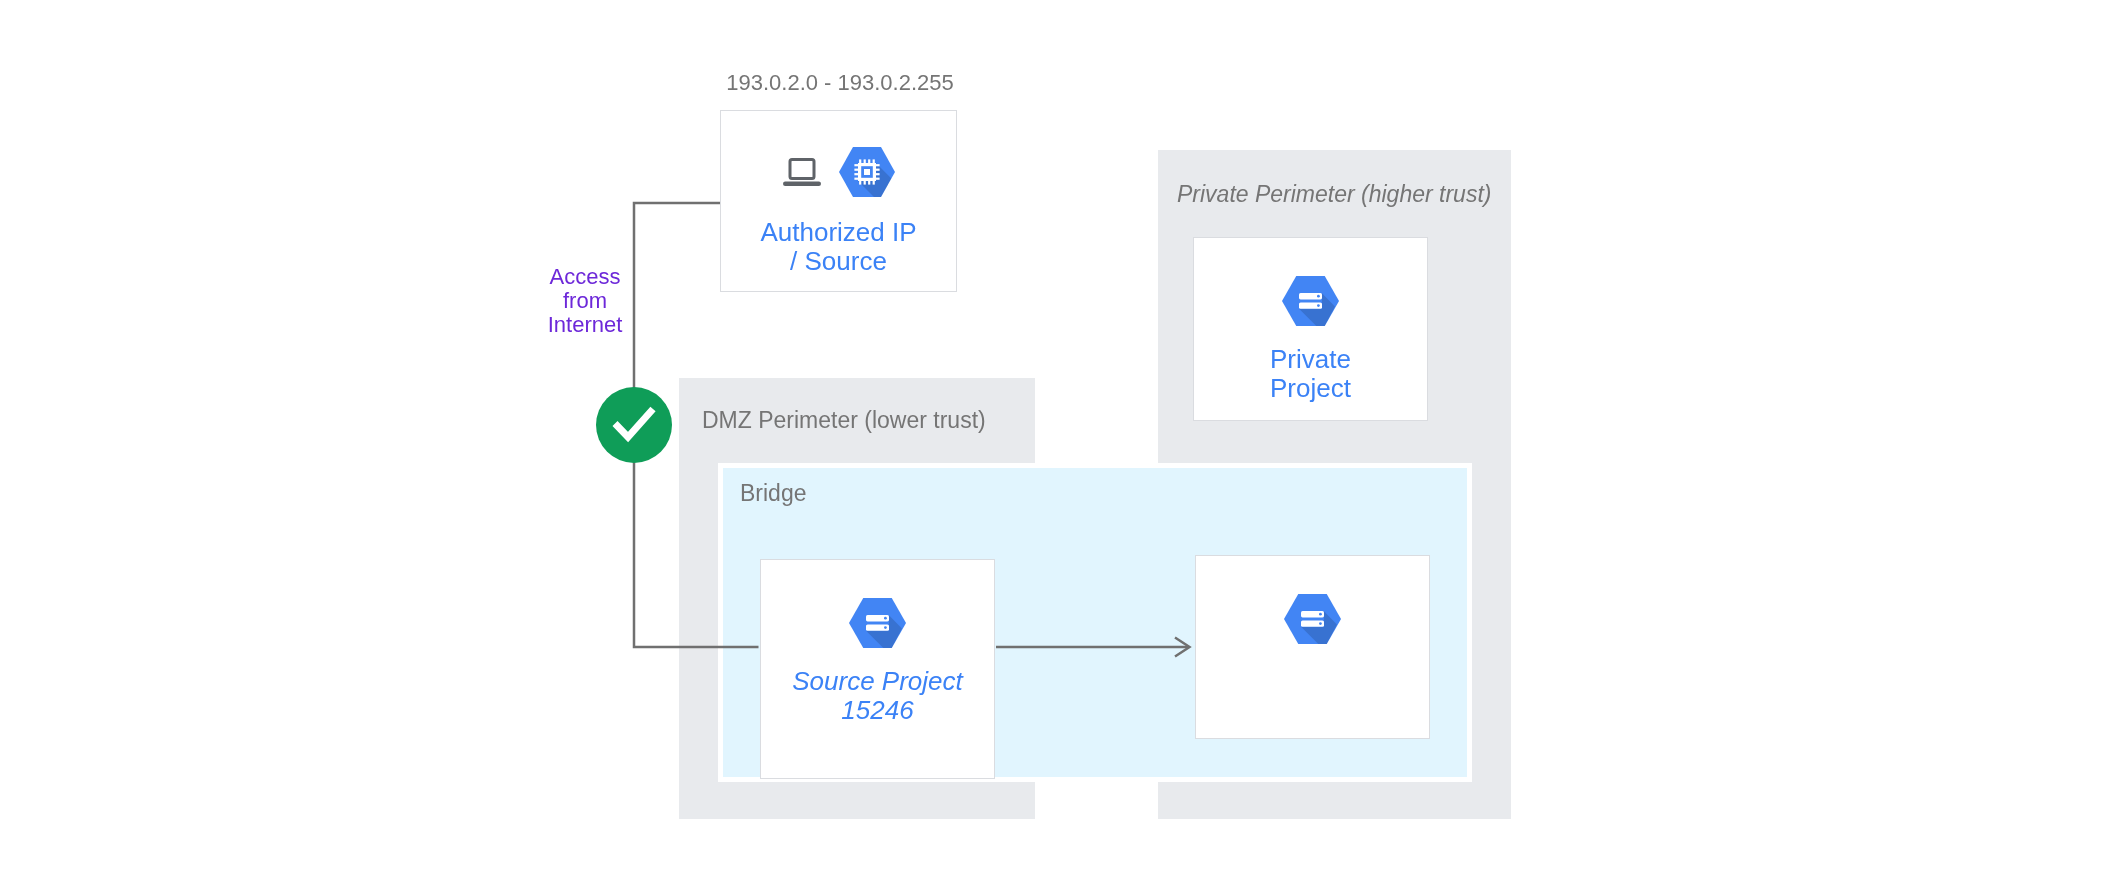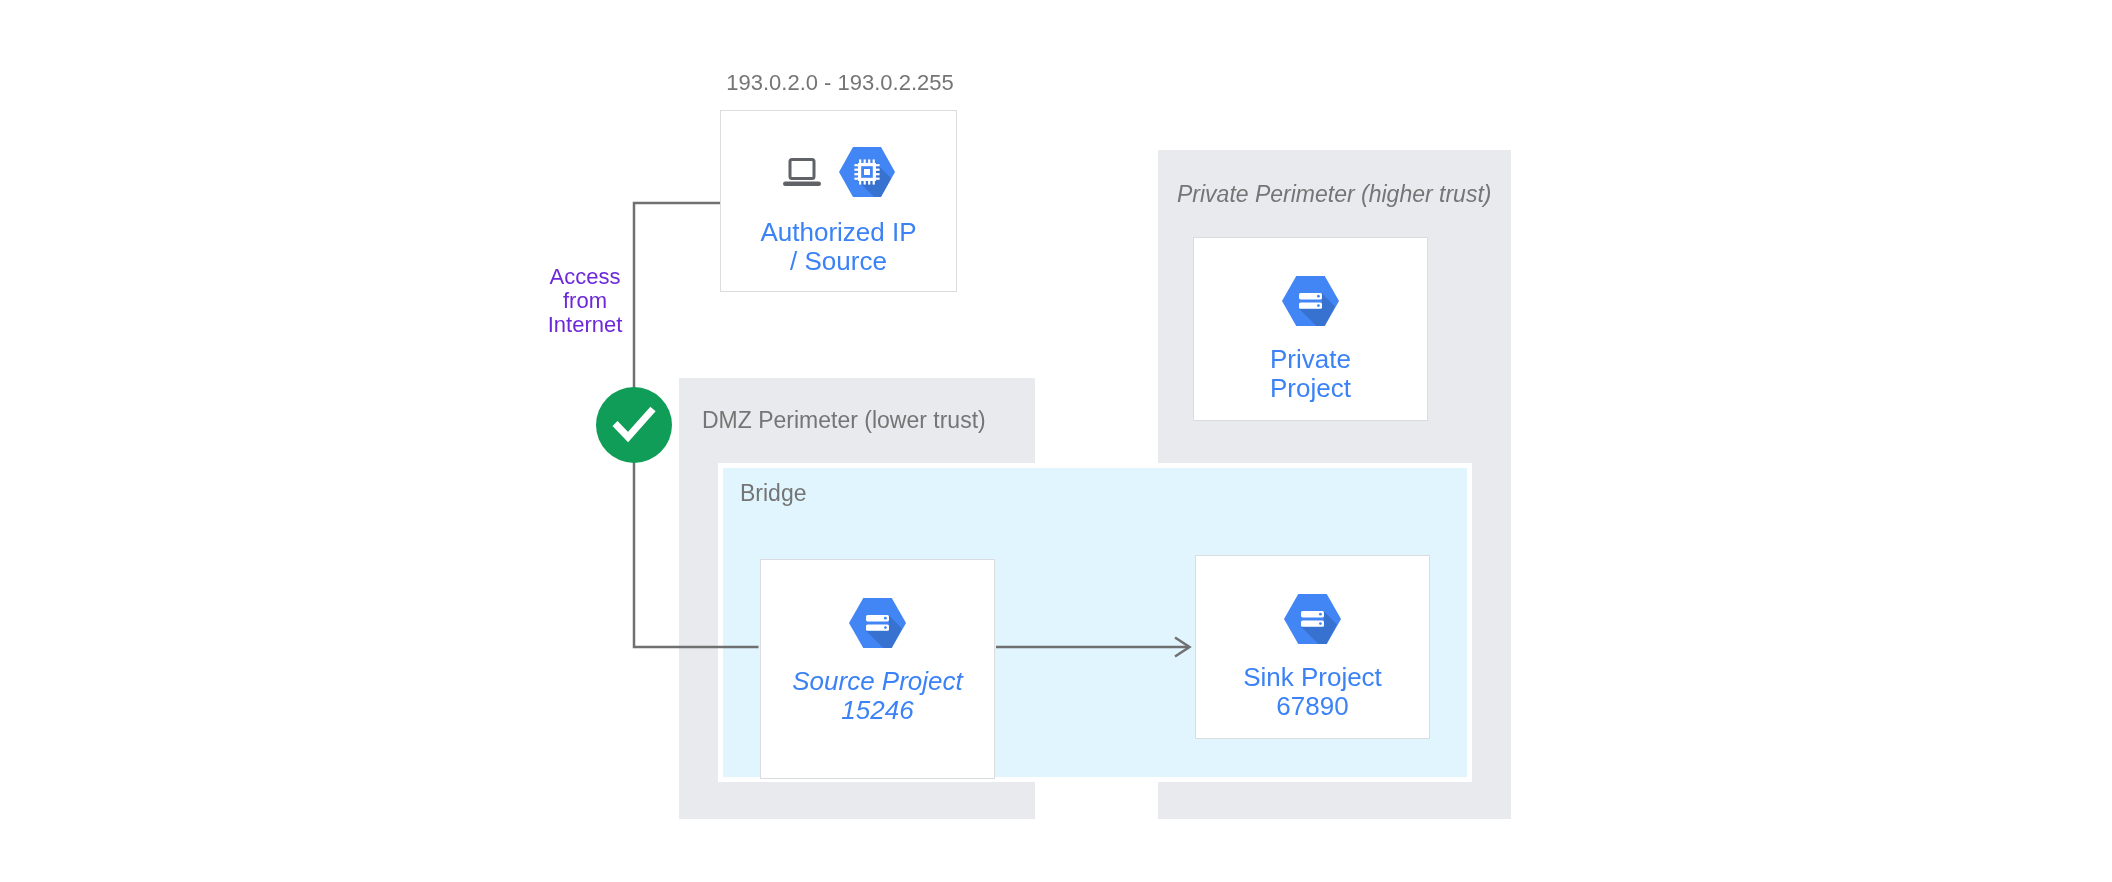--- a/index.html
+++ b/index.html
@@ -205,24 +205,20 @@
     <span class="node-icon">
       <svg width="57" height="50" viewBox="0 0 57 50" xmlns="http://www.w3.org/2000/svg">
         <polygon points="0,25 14.25,0 42.75,0 57,25 42.75,50 14.25,50" fill="#4285F4"></polygon>
         <polygon points="17,32.7 34.3,50 42.75,50 52.95,30.45 40,17.2 40,32.7" fill="rgba(0,0,0,0.14)"></polygon>
         <rect x="17" y="17" width="23" height="6.4" rx="1.6" fill="#FFFFFF"></rect>
         <rect x="17" y="26.4" width="23" height="6.4" rx="1.6" fill="#FFFFFF"></rect>
         <circle cx="36.4" cy="20.2" r="1.4" fill="#4285F4"></circle>
         <circle cx="36.4" cy="29.6" r="1.4" fill="#4285F4"></circle>
       </svg>
     </span>
-    <div class="node-label">
-      <div>Sink Project</div>
-      <div>67890</div>
-    </div>
   </div>
 
   <div class="node node-private">
     <span class="node-icon">
       <svg width="57" height="50" viewBox="0 0 57 50" xmlns="http://www.w3.org/2000/svg">
         <polygon points="0,25 14.25,0 42.75,0 57,25 42.75,50 14.25,50" fill="#4285F4"></polygon>
         <polygon points="17,32.7 34.3,50 42.75,50 52.95,30.45 40,17.2 40,32.7" fill="rgba(0,0,0,0.14)"></polygon>
         <rect x="17" y="17" width="23" height="6.4" rx="1.6" fill="#FFFFFF"></rect>
         <rect x="17" y="26.4" width="23" height="6.4" rx="1.6" fill="#FFFFFF"></rect>
         <circle cx="36.4" cy="20.2" r="1.4" fill="#4285F4"></circle>

